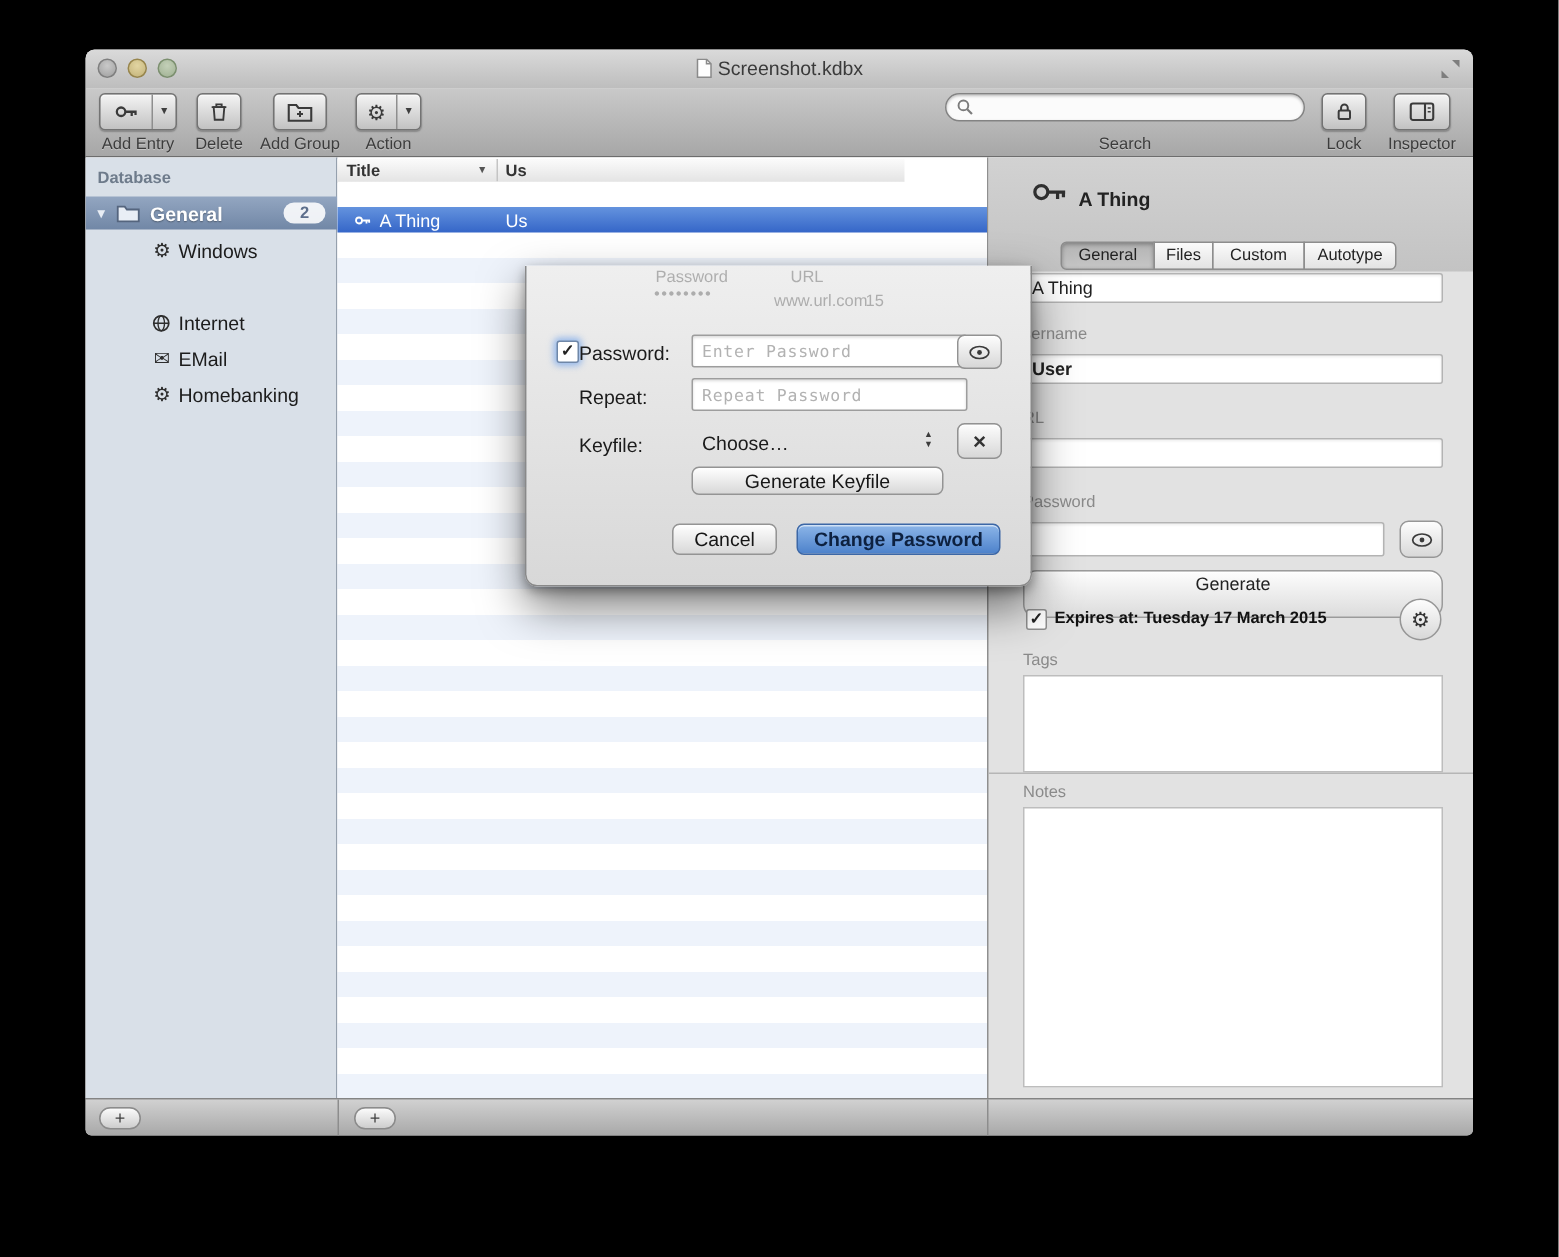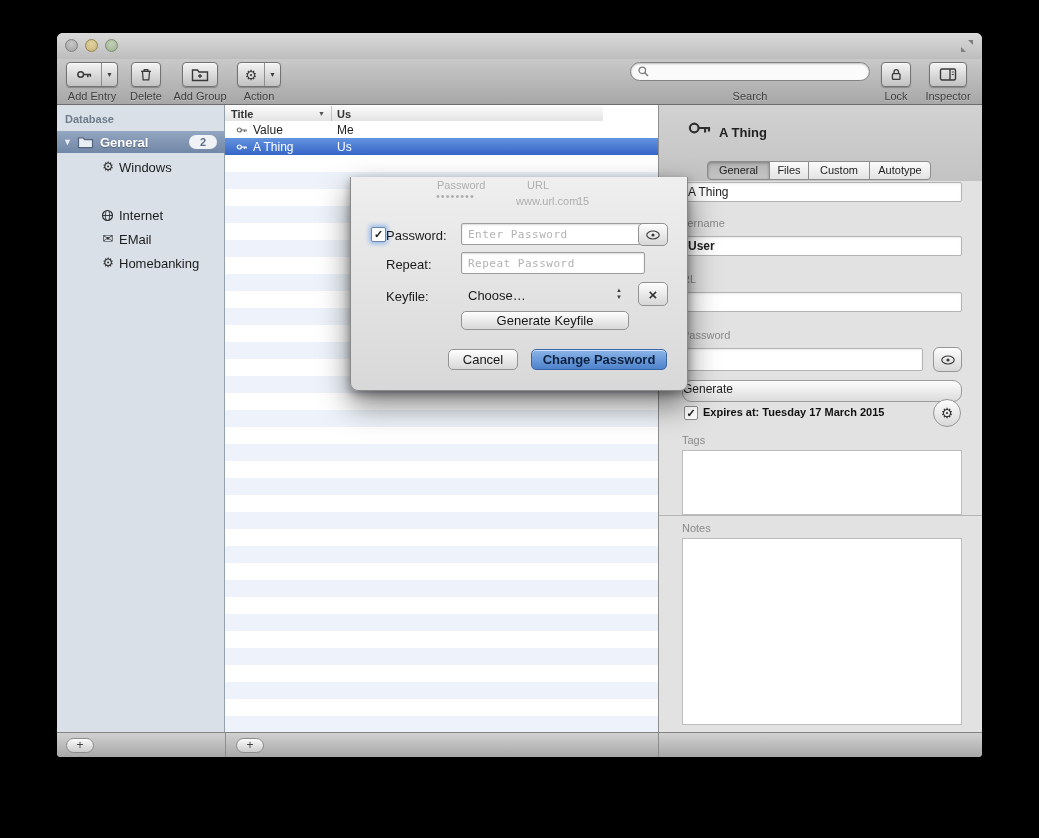--- a/index.html
+++ b/index.html
@@ -63,22 +63,22 @@
   .institle{left:60px;top:20px;font-size:13px;font-weight:bold;color:#222}
   .tabs{left:48px;top:56px;height:19px;display:flex}
   .tab{height:19px;border:1px solid #8d8d8d;margin-left:-1px;background:linear-gradient(#fbfbfb,#e3e3e3);
        font-size:11px;color:#222;text-align:center;line-height:17px;box-sizing:border-box}
   .tab.first{border-radius:4px 0 0 4px;margin-left:0}
   .tab.last{border-radius:0 4px 4px 0}
   .tab.selected{background:linear-gradient(#b3b3b3,#c6c6c6);box-shadow:inset 0 1px 3px rgba(0,0,0,.3)}
   .inslbl{left:23px;font-size:11px;color:#8a8a8a}
   .insfld{left:23px;width:280px;height:20px;background:#fff;border:1px solid #b3b3b3;border-radius:2px;
           font:12px "Liberation Sans",sans-serif;color:#222;padding:0 5px;box-shadow:inset 0 1px 2px rgba(0,0,0,.08)}
-  .capsule{left:23px;width:280px;height:22px;border-radius:9px;background:linear-gradient(#fdfdfd,#dcdcdc);
-           border:1px solid #9b9b9b;font-size:12px;color:#222;text-align:left;line-height:16px;
+  .capsule{left:23px;width:280px;height:32px;border-radius:9px;background:linear-gradient(#fdfdfd,#dcdcdc);
+           border:1px solid #9b9b9b;font-size:12px;color:#222;text-align:center;line-height:16px;
            box-shadow:inset 0 1px 0 rgba(255,255,255,.7)}
   .rbtn{background:linear-gradient(#fdfdfd,#d8d8d8);border:1px solid #969696;display:flex;align-items:center;justify-content:center;color:#333}
   .cbx{width:14px;height:14px;background:#fff;border:1px solid #8f8f8f;border-radius:2px;font-size:11px;
        line-height:13px;text-align:center;color:#222;font-weight:bold}
   .bigbox{left:23px;width:280px;background:#fff;border:1px solid #bdbdbd;resize:none;outline:none;
           font:12px "Liberation Sans",sans-serif;color:#222}
   .insdiv{left:0;top:410px;width:324px;height:1px;background:#b6b6b6}
   
   .sheet{left:293px;top:72px;width:338px;height:214px;background:linear-gradient(#efefef,#d8d8d8);
          border:1px solid #898989;border-top:none;border-radius:0 0 8px 8px;z-index:10;
@@ -105,20 +105,26 @@
 </style>
 </head>
 <body>
 
 <div class="a window">
 
   <div class="a titlebar">
     <div class="a tl close"></div>
     <div class="a tl min"></div>
     <div class="a tl zoom"></div>
+    <div class="a wtitle">
+      <svg width="11" height="13" viewBox="0 0 11 13" style="display:inline-block">
+        <path d="M1 .5 h6 l3 3 v9 H1 z" fill="#fdfdfd" stroke="#8a8a8a"></path>
+        <path d="M7 .5 v3 h3" fill="none" stroke="#8a8a8a"></path>
+      </svg><span>Screenshot.kdbx</span>
+    </div>
     <svg class="a fsicon" width="14" height="14" viewBox="0 0 14 14">
       <path d="M13 1 H8 L13 6 Z" fill="#7e7e7e"></path>
         <path d="M1 13 V8 L6 13 Z" fill="#7e7e7e"></path>
     </svg>
   </div>
 
   <div class="a toolbar">
     <div class="a tbbtn seg" style="left:9px;width:52px">
       <div class="main">
         <svg width="17" height="17" viewBox="0 0 18 18">
@@ -225,30 +231,20 @@
     </div>
 
     <div class="a elist">
       <div class="a lhead">
         <span class="col1">Title</span>
         <span class="sort"><span>▼</span></span>
         <span class="div1"></span>
         <span class="col2">Us</span>
       </div>
       <div class="a rows">
-        <div class="a lrow" style="top:0">
-          <span class="kic">
-              <svg width="12" height="12" viewBox="0 0 18 18">
-                <circle cx="5" cy="9" r="3" fill="none" stroke="#6f6f6f" stroke-width="1.8"></circle>
-                <path d="M8 9 H16 M12.5 9 v3 M15.2 9 v2.3" fill="none" stroke="#6f6f6f" stroke-width="1.8"></path>
-              </svg>
-            </span>
-          <span class="t">Value</span>
-          <span class="u">Me</span>
-        </div>
         <div class="a lrow sel" style="top:17px">
           <span class="kic">
               <svg width="12" height="12" viewBox="0 0 18 18">
                 <circle cx="5" cy="9" r="3" fill="none" stroke="#ffffff" stroke-width="1.8"></circle>
                 <path d="M8 9 H16 M12.5 9 v3 M15.2 9 v2.3" fill="none" stroke="#ffffff" stroke-width="1.8"></path>
               </svg>
             </span>
           <span class="t">A Thing</span>
           <span class="u">Us</span>
         </div>

